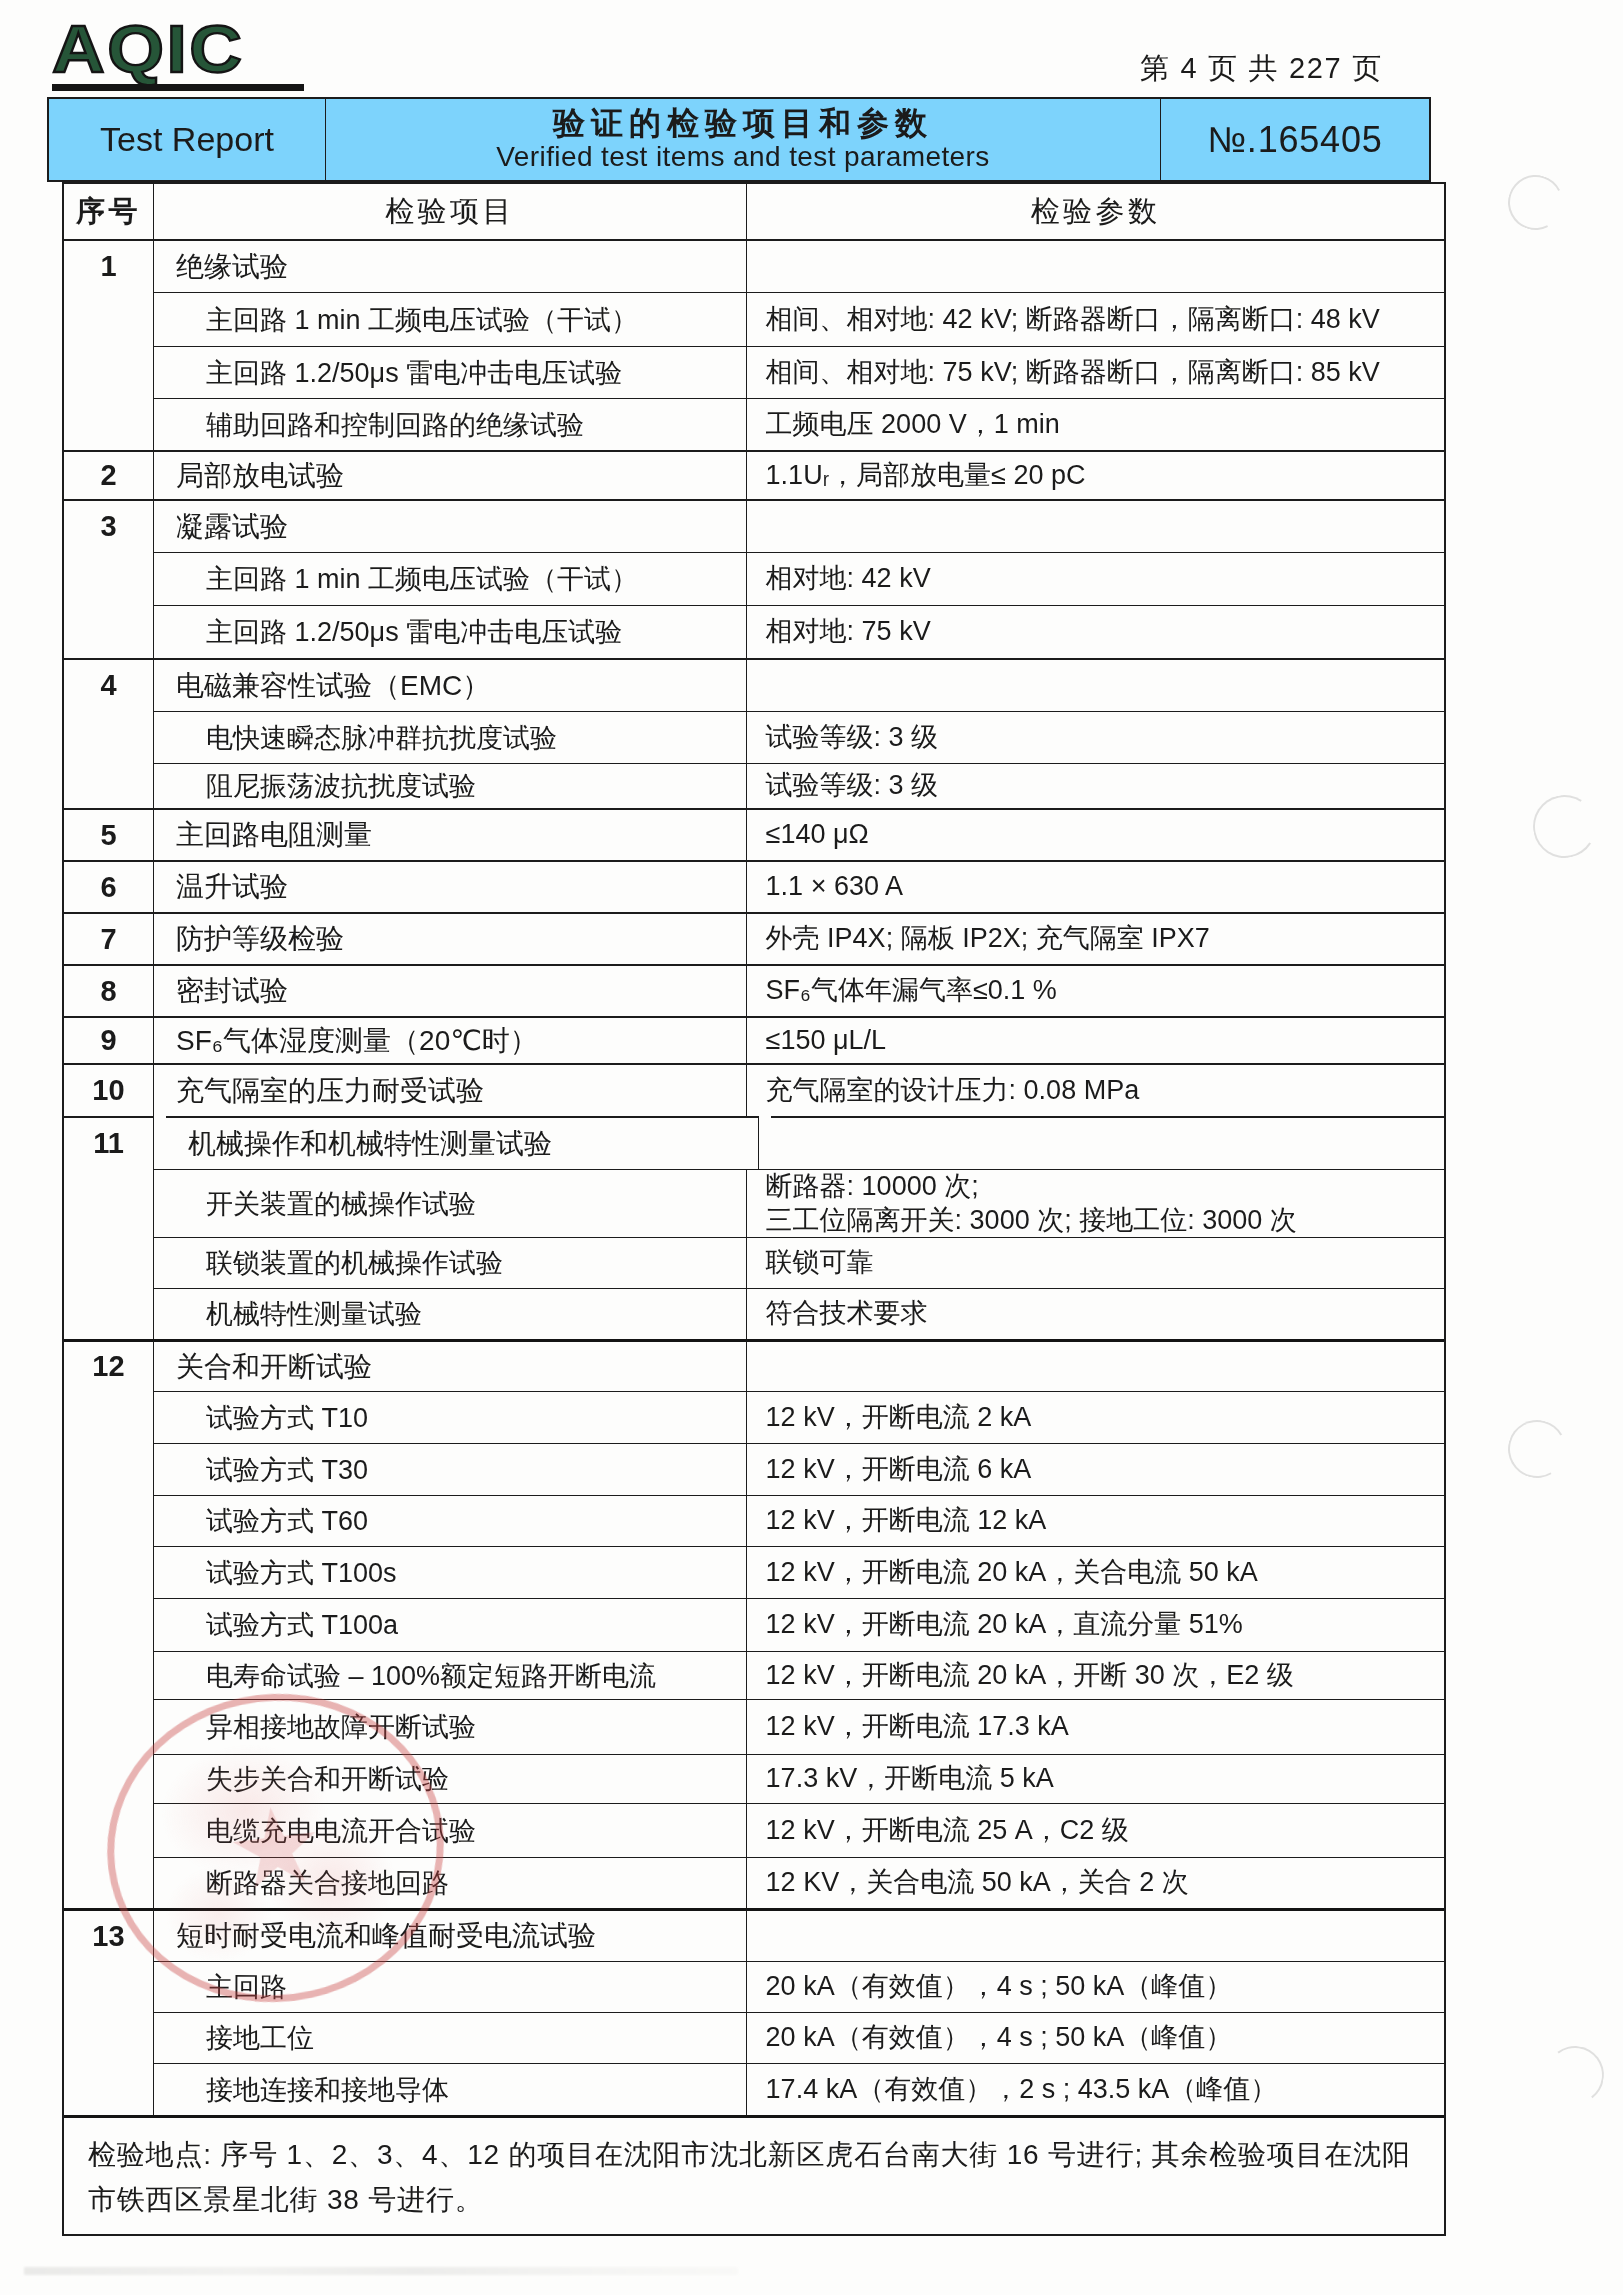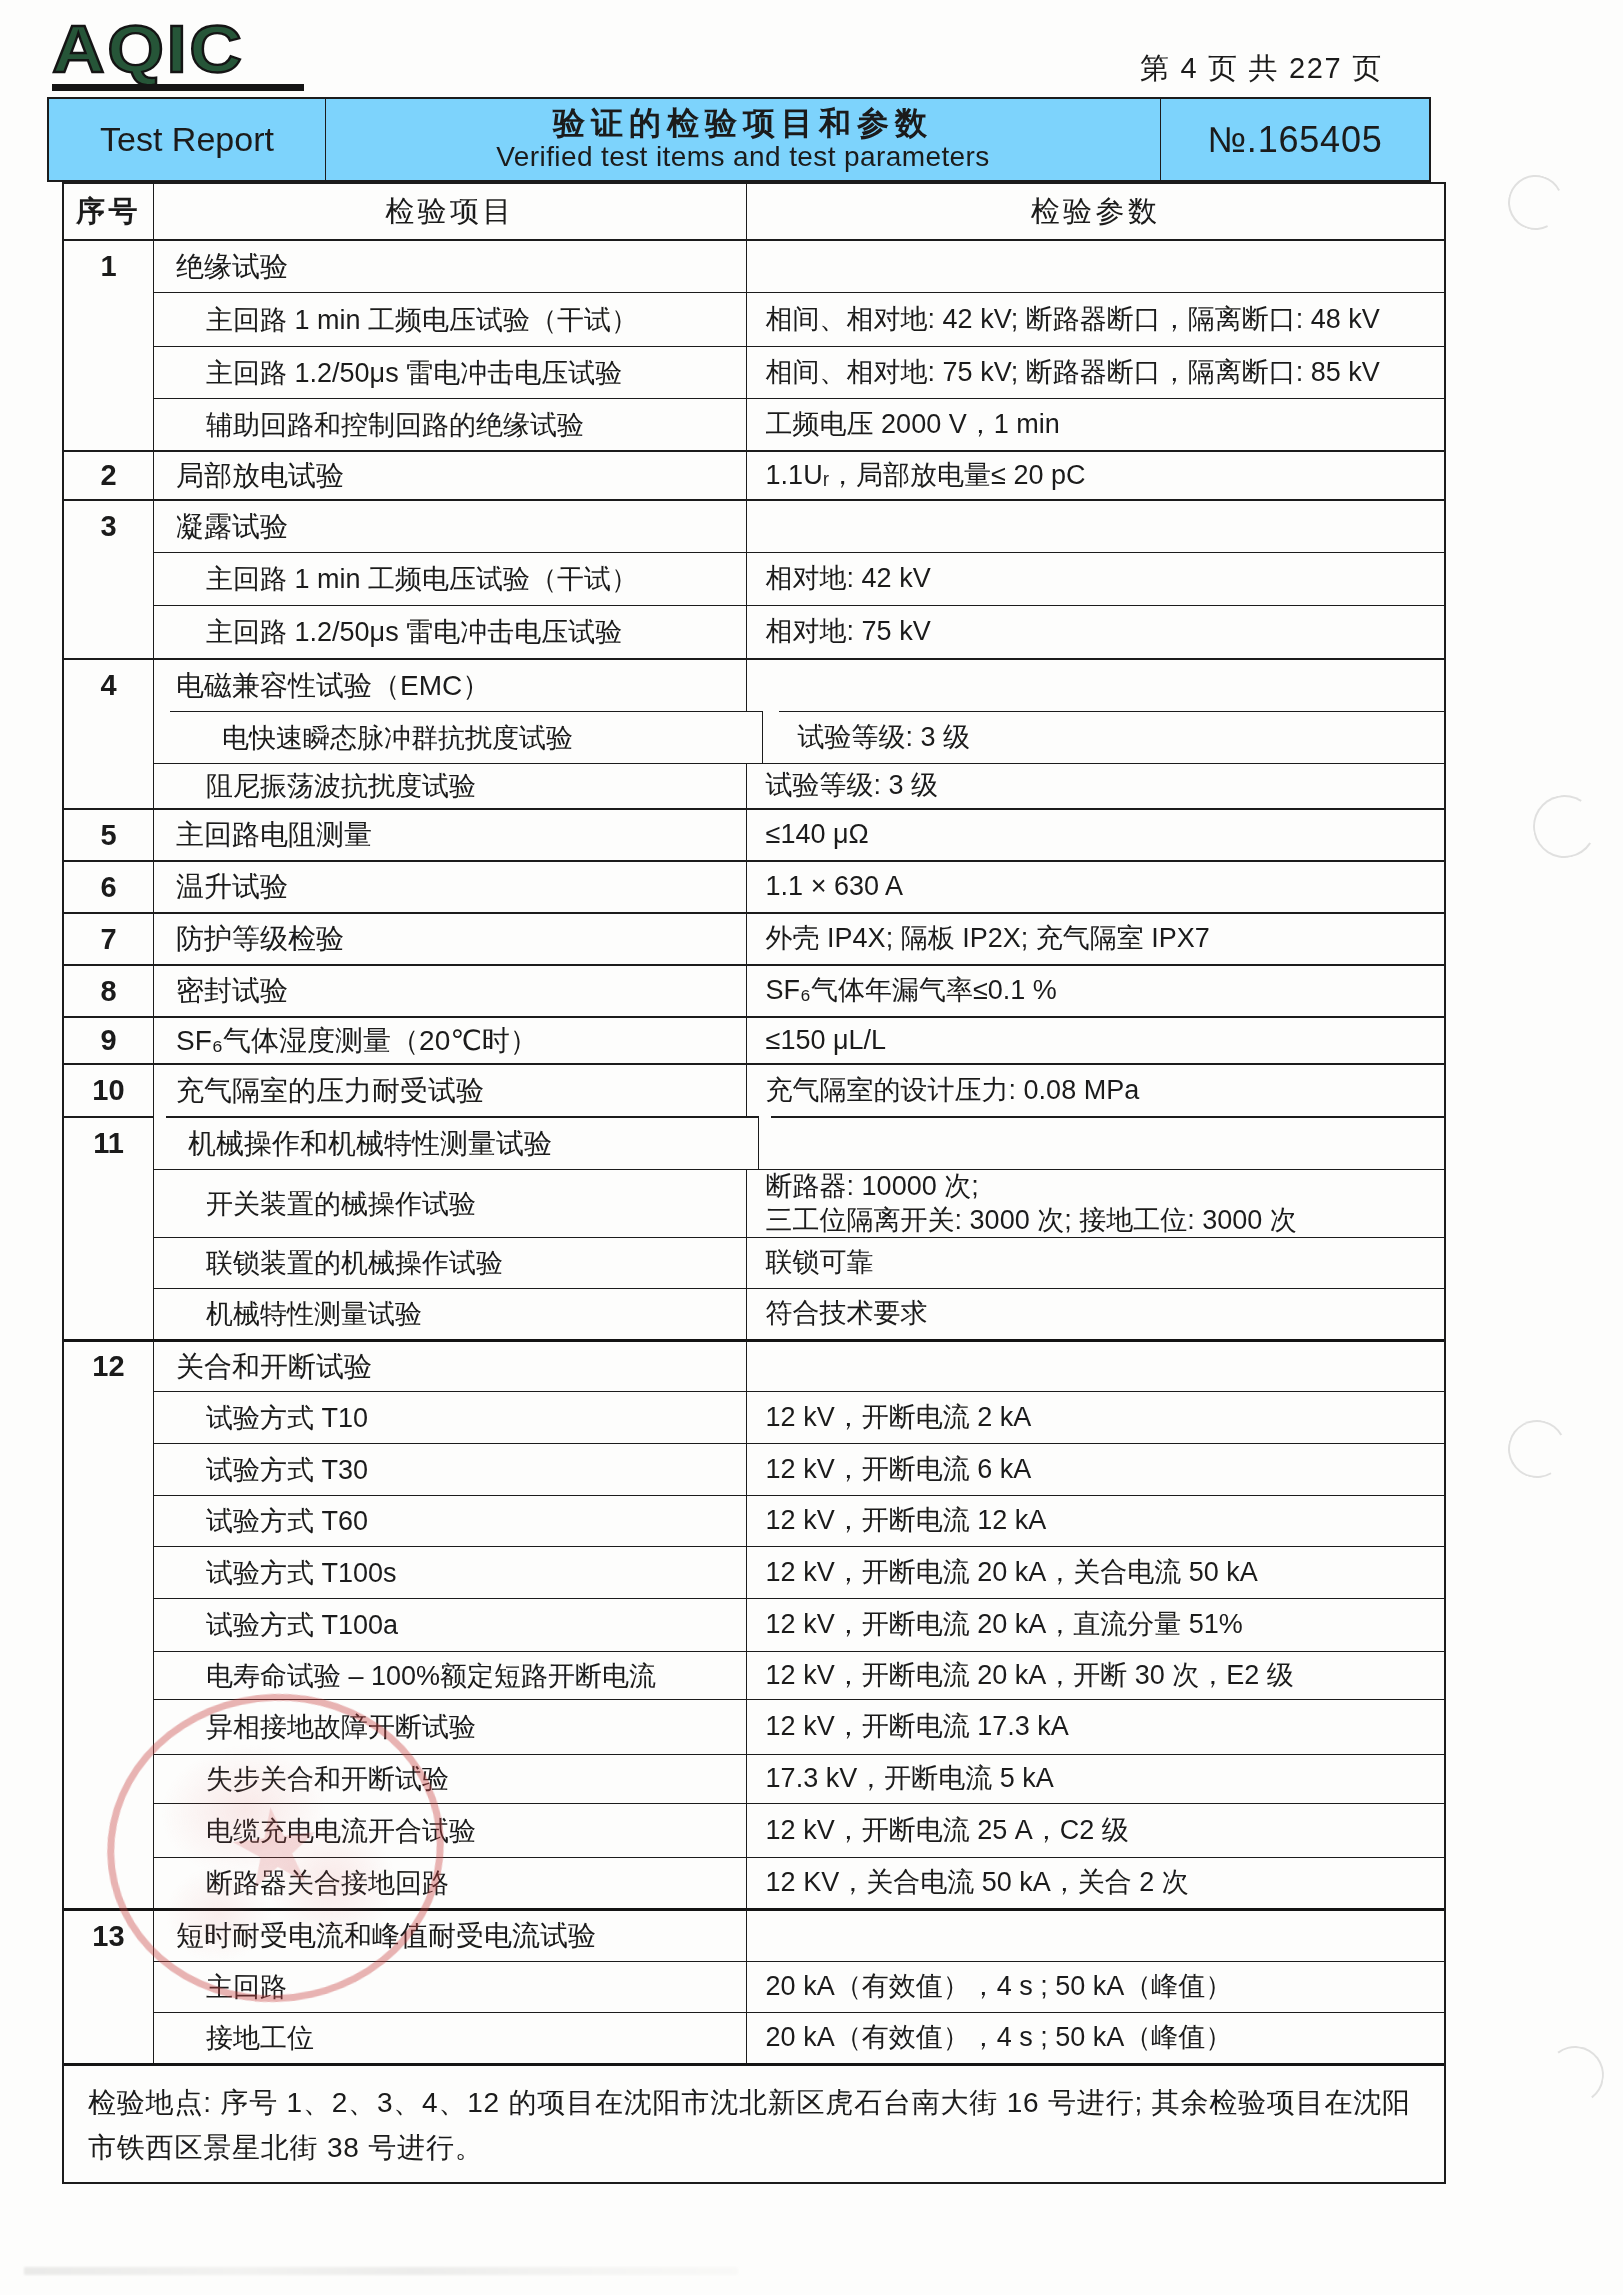--- a/index.html
+++ b/index.html
@@ -133,21 +133,21 @@
       <div class="trow brow subrow" style="height: 53px;">
         <div class="c c-no"></div>
         <div class="c c-item">主回路 1.2/50μs 雷电冲击电压试验</div>
         <div class="c c-param">相对地:  75 kV</div>
       </div>
       <div class="trow brow group" style="height: 53px;">
         <div class="c c-no">4</div>
         <div class="c c-item">电磁兼容性试验（EMC）</div>
         <div class="c c-param"></div>
       </div>
-      <div class="trow brow subrow" style="height: 52px; gap: 16px;">
+      <div class="trow brow subrow" style="height: 52px;">
         <div class="c c-no"></div>
         <div class="c c-item">电快速瞬态脉冲群抗扰度试验</div>
         <div class="c c-param">试验等级:  3 级</div>
       </div>
       <div class="trow brow subrow" style="height: 45px;">
         <div class="c c-no"></div>
         <div class="c c-item">阻尼振荡波抗扰度试验</div>
         <div class="c c-param">试验等级:  3 级</div>
       </div>
       <div class="trow brow group" style="height: 52px;">
@@ -264,20 +264,25 @@
       <div class="trow brow subrow" style="height: 51px;">
         <div class="c c-no"></div>
         <div class="c c-item">主回路</div>
         <div class="c c-param">20 kA（有效值），4 s ; 50 kA（峰值）</div>
       </div>
       <div class="trow brow subrow" style="height: 51px;">
         <div class="c c-no"></div>
         <div class="c c-item">接地工位</div>
         <div class="c c-param">20 kA（有效值），4 s ; 50 kA（峰值）</div>
       </div>
+      <div class="trow brow subrow" style="height: 52px;">
+        <div class="c c-no"></div>
+        <div class="c c-item">接地连接和接地导体</div>
+        <div class="c c-param">17.4 kA（有效值），2 s ; 43.5 kA（峰值）</div>
+      </div>
     </div>
   <div class="tfoot">检验地点: 序号 1、2、3、4、12 的项目在沈阳市沈北新区虎石台南大街 16 号进行; 其余检验项目在沈阳市铁西区景星北街 38 号进行。</div>
 </div>
 
 <div class="stamp">
   <span class="stamp-star">★</span>
 </div>
 
 <div class="hole hole-1"></div>
 <div class="hole hole-2"></div>

